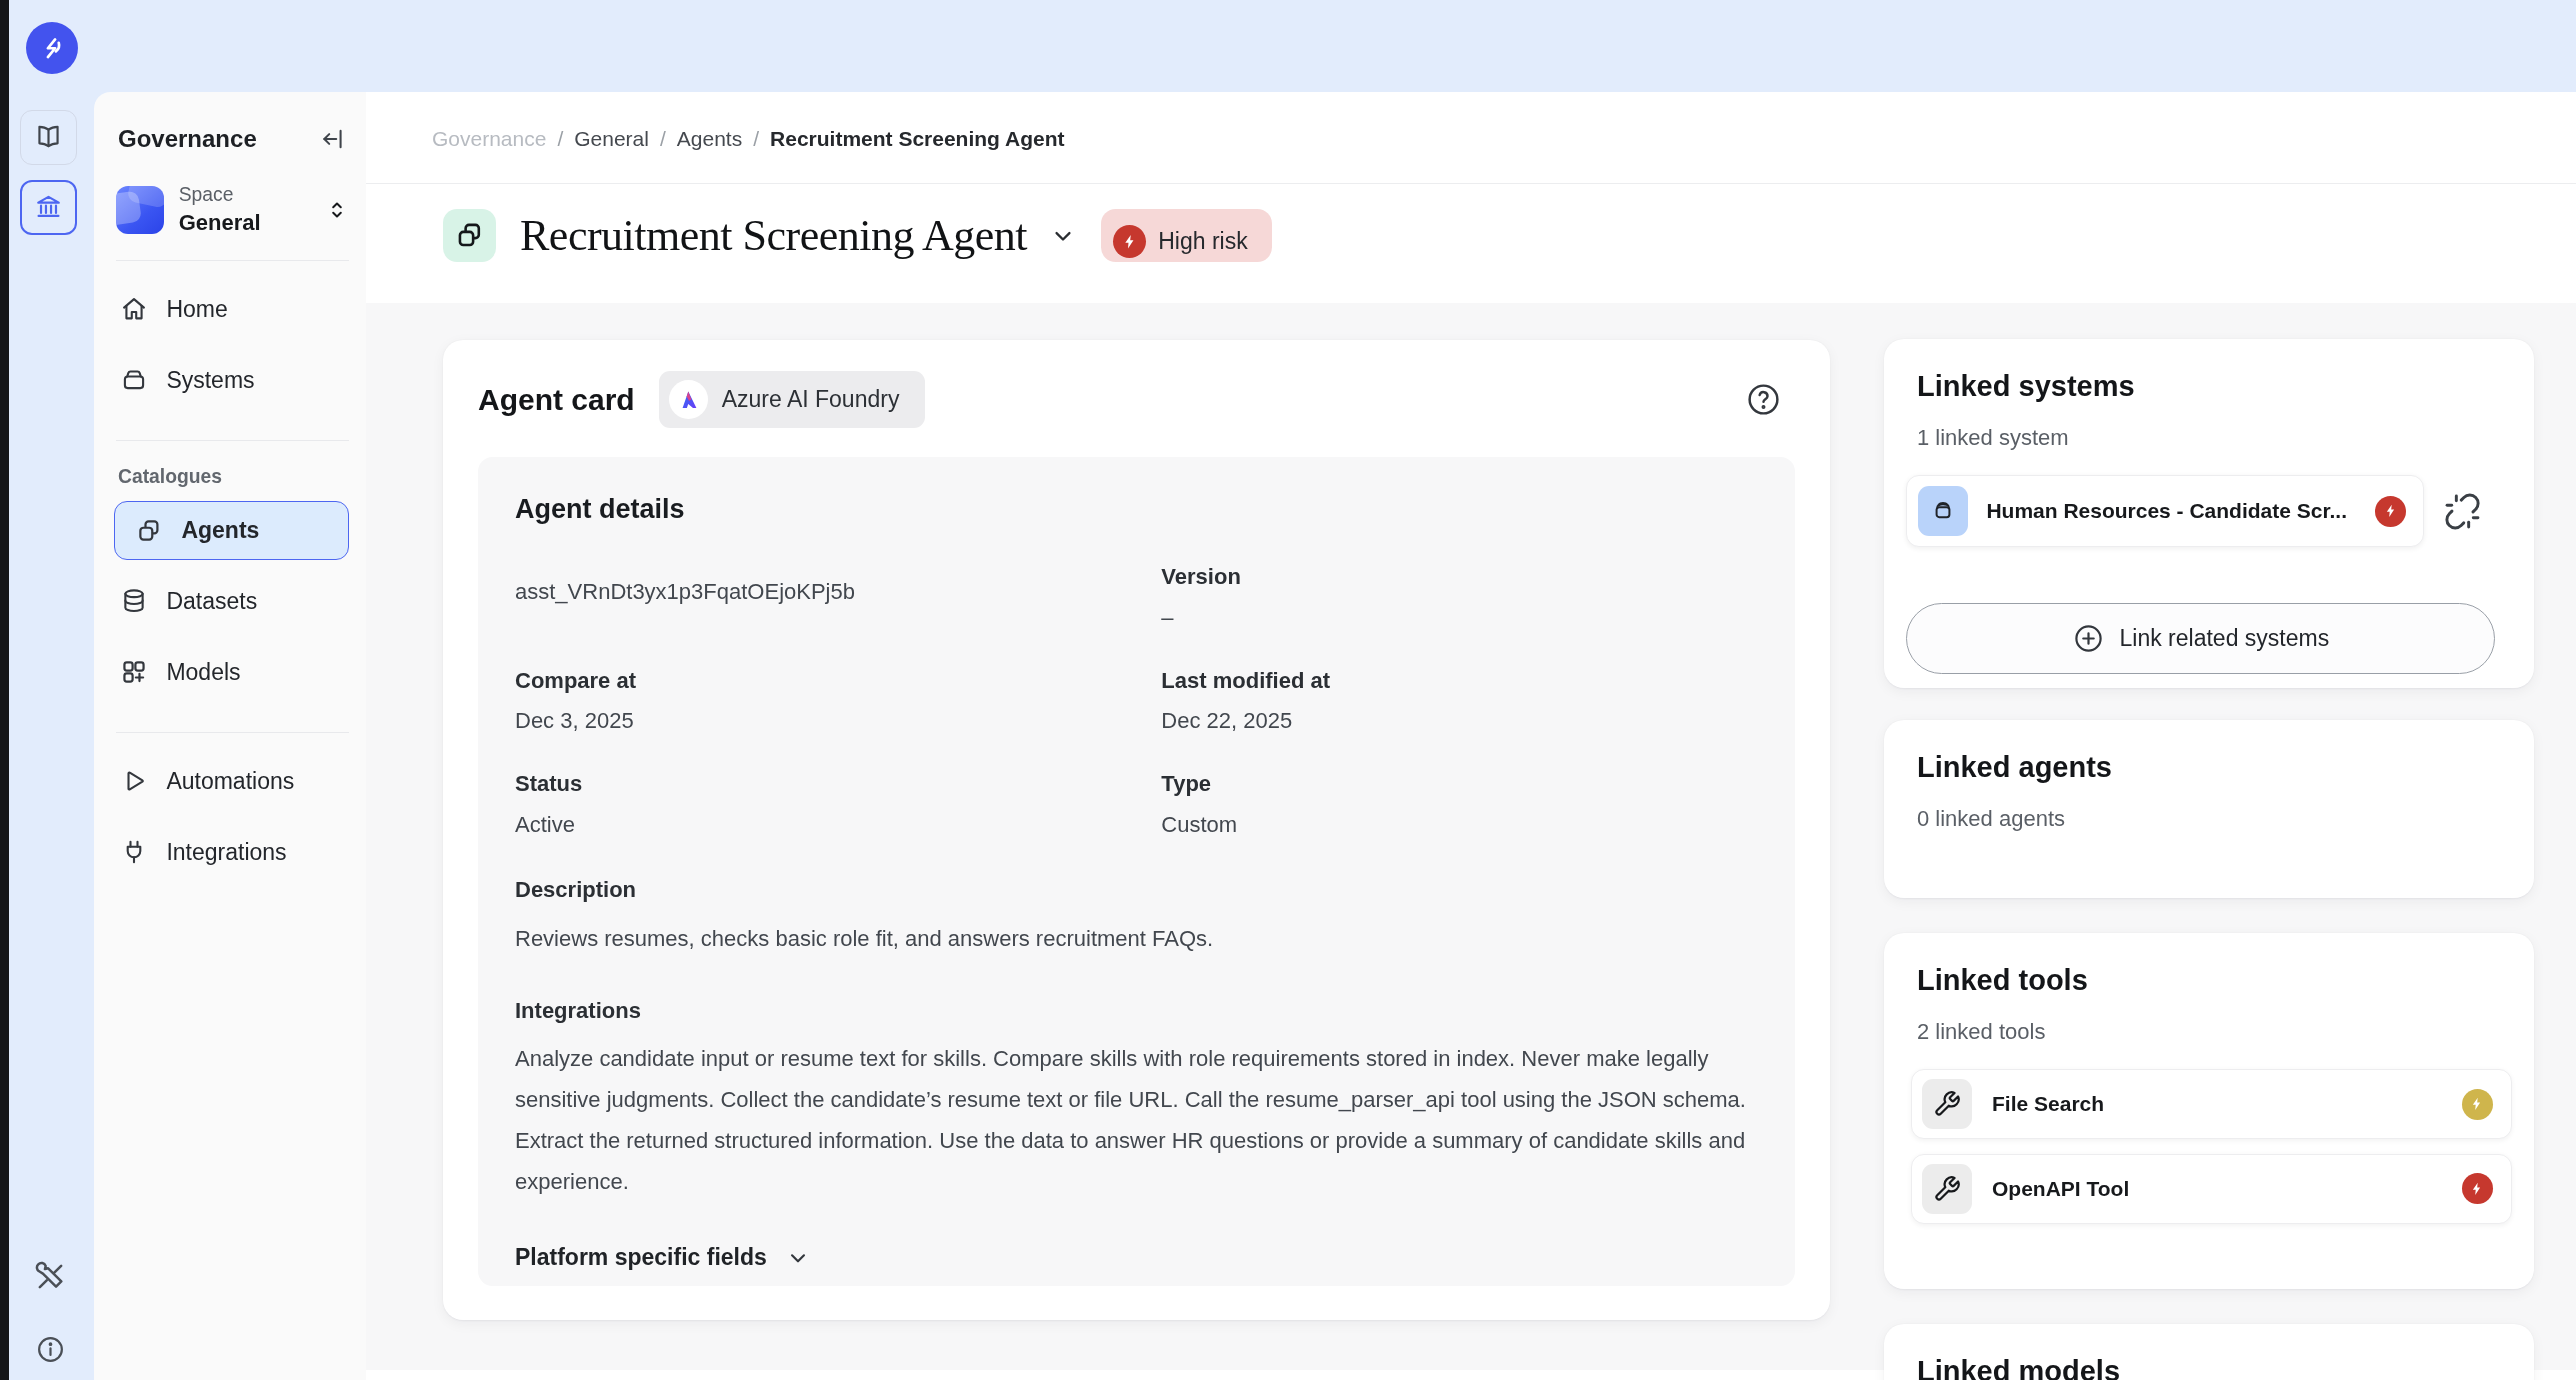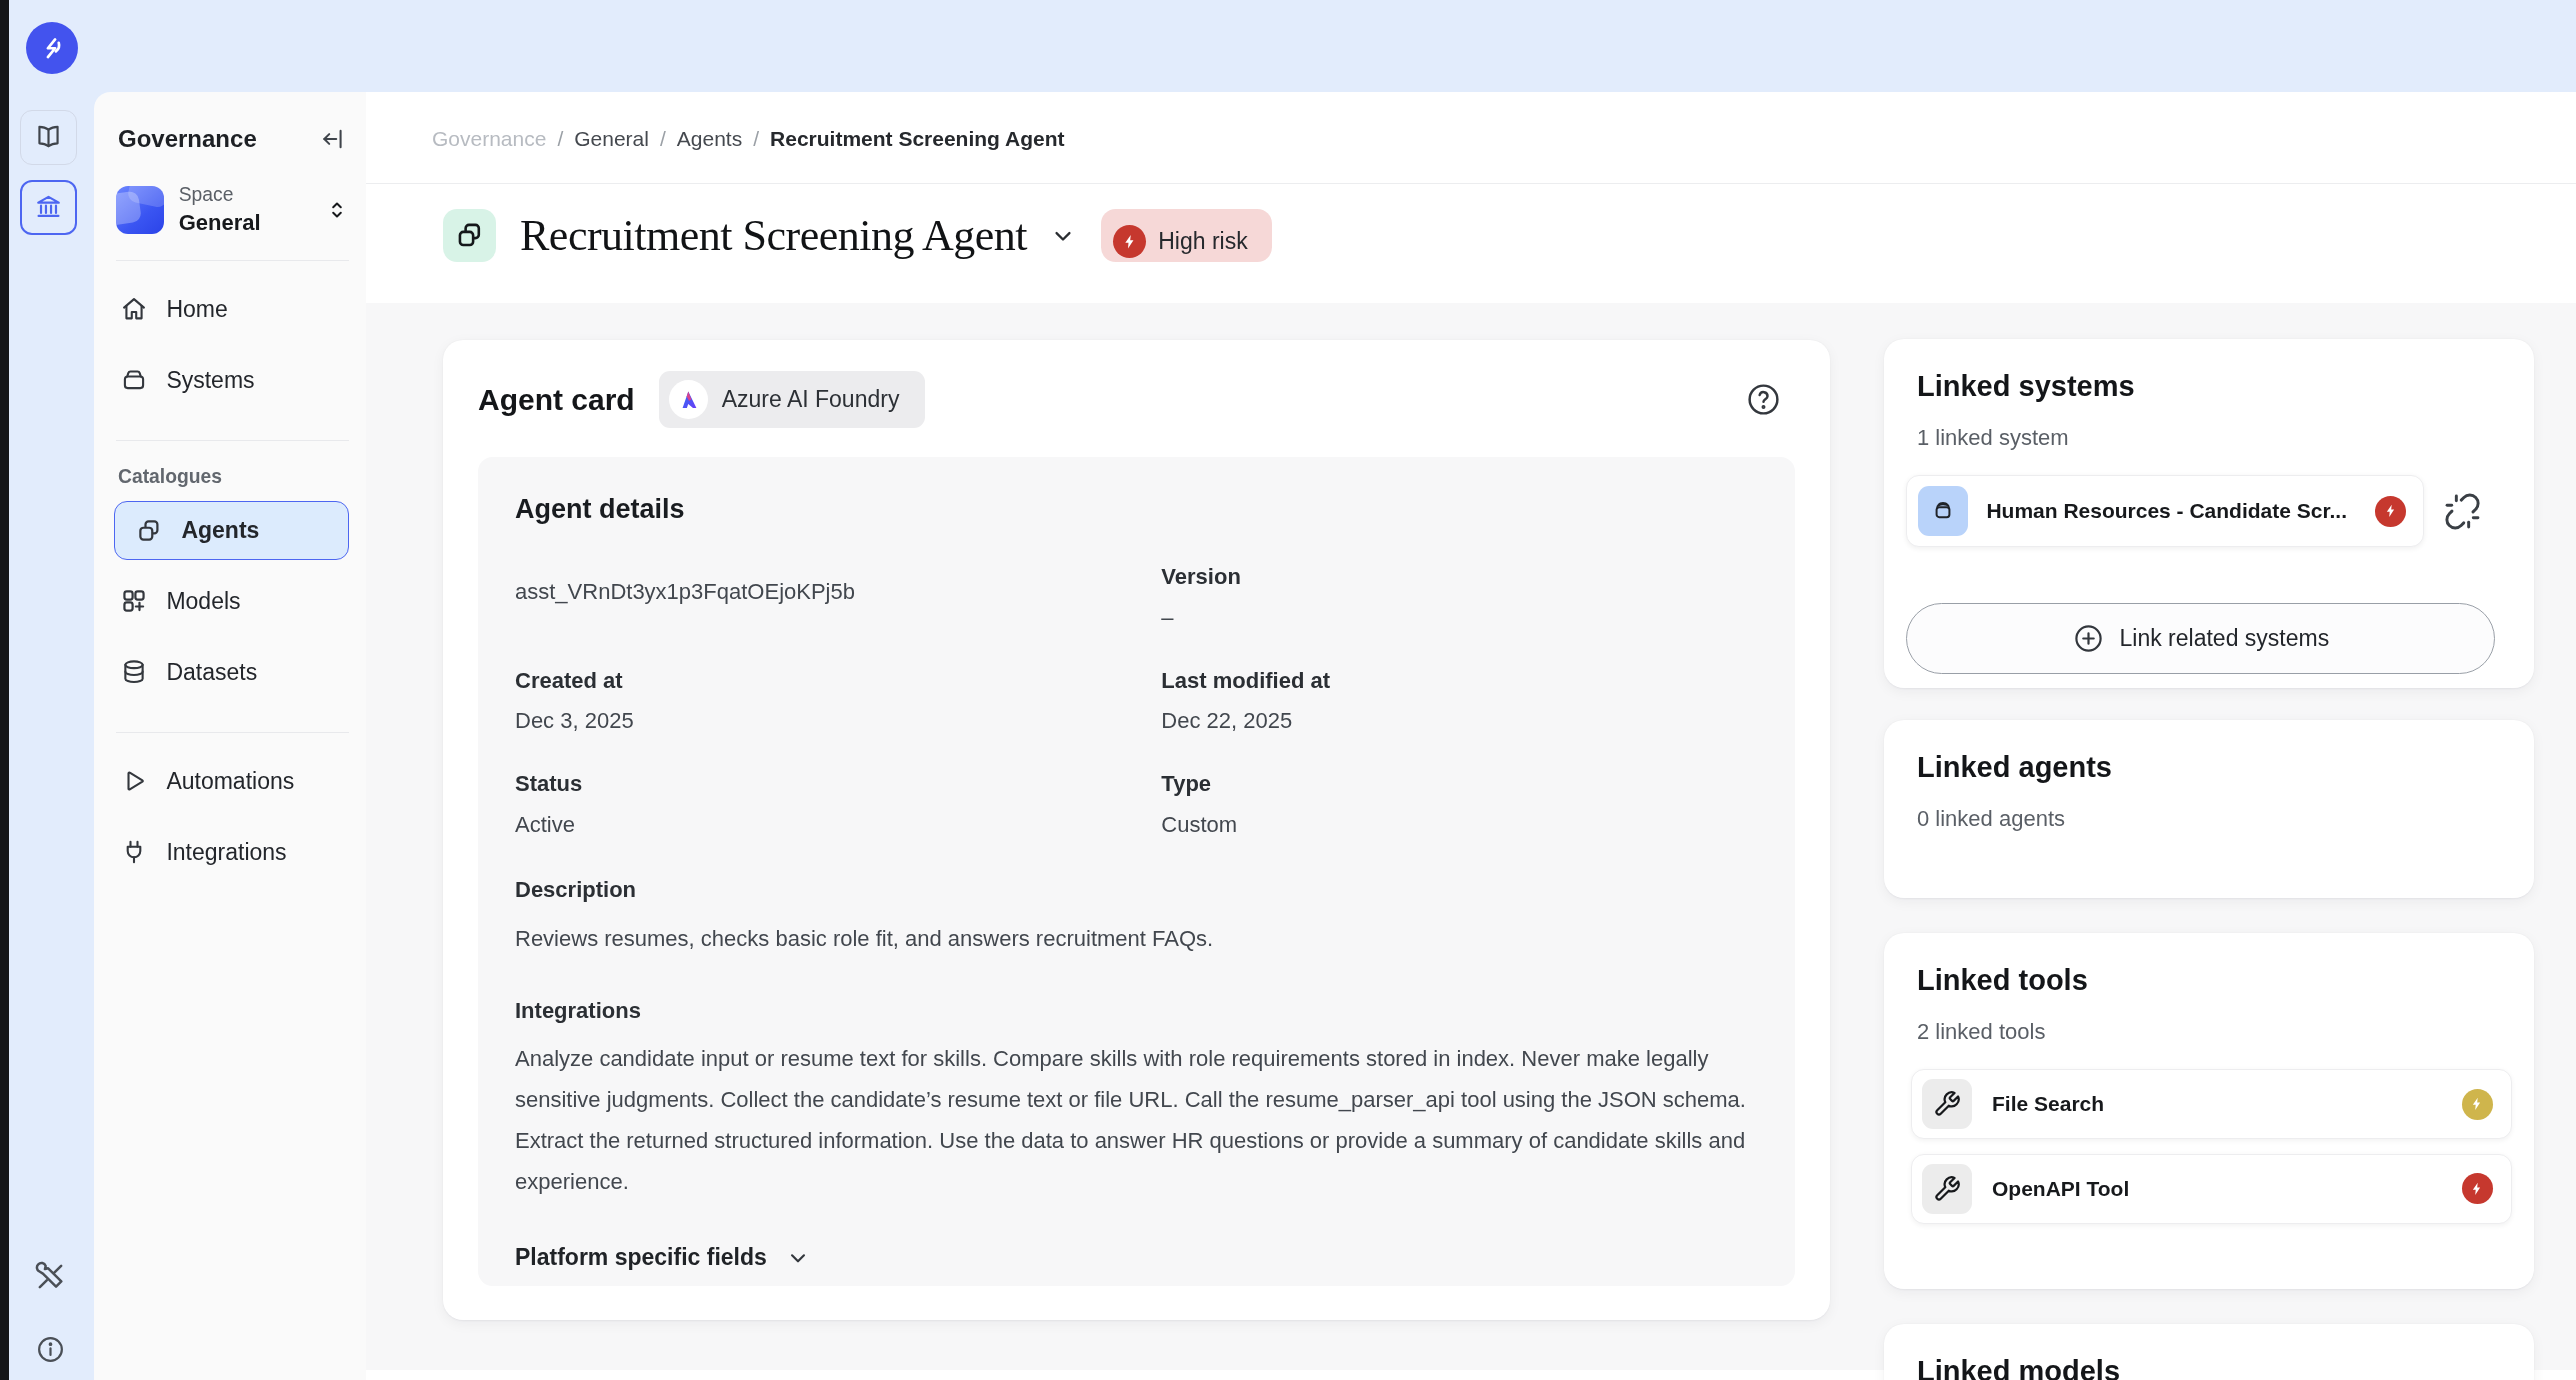--- a/index.html
+++ b/index.html
@@ -210,38 +210,38 @@
       <span class="ico">
           <svg width="28" height="28" viewBox="0 0 24 24" fill="none" stroke="currentColor" stroke-width="1.9" stroke-linecap="round" stroke-linejoin="round">
             <rect x="9" y="3.8" width="10.2" height="10.2" rx="2.6"></rect>
             <rect x="4.6" y="9.2" width="10.2" height="10.2" rx="2.6" fill="#dcebfd"></rect>
           </svg>
         </span>
       <span>Agents</span>
     </div>
     <div class="nav-item">
       <span class="ico">
+          <svg width="28" height="28" viewBox="0 0 24 24" fill="none" stroke="currentColor" stroke-width="1.8" stroke-linecap="round" stroke-linejoin="round">
+            <ellipse cx="12" cy="5.8" rx="7.4" ry="2.9"></ellipse>
+            <path d="M4.6 5.8v5.9c0 1.6 3.3 2.9 7.4 2.9s7.4-1.3 7.4-2.9V5.8"></path>
+            <path d="M4.6 11.7v6c0 1.6 3.3 2.9 7.4 2.9s7.4-1.3 7.4-2.9v-6"></path>
+          </svg>
+        </span>
+      <span>Datasets</span>
+    </div>
+    <div class="nav-item">
+      <span class="ico">
           <svg width="28" height="28" viewBox="0 0 24 24" fill="none" stroke="currentColor" stroke-width="1.9" stroke-linecap="round" stroke-linejoin="round">
             <rect x="3.8" y="3.8" width="7" height="7" rx="2"></rect>
             <rect x="13.2" y="3.8" width="7" height="7" rx="2"></rect>
             <rect x="3.8" y="13.2" width="7" height="7" rx="2"></rect>
             <path d="M16.7 13.6v6.2M13.6 16.7h6.2"></path>
           </svg>
         </span>
       <span>Models</span>
-    </div>
-    <div class="nav-item">
-      <span class="ico">
-          <svg width="28" height="28" viewBox="0 0 24 24" fill="none" stroke="currentColor" stroke-width="1.8" stroke-linecap="round" stroke-linejoin="round">
-            <ellipse cx="12" cy="5.8" rx="7.4" ry="2.9"></ellipse>
-            <path d="M4.6 5.8v5.9c0 1.6 3.3 2.9 7.4 2.9s7.4-1.3 7.4-2.9V5.8"></path>
-            <path d="M4.6 11.7v6c0 1.6 3.3 2.9 7.4 2.9s7.4-1.3 7.4-2.9v-6"></path>
-          </svg>
-        </span>
-      <span>Datasets</span>
     </div>
   </div>
 
   <div class="sb-div"></div>
 
   <div class="nav">
     <div class="nav-item">
       <span class="ico">
           <svg width="28" height="28" viewBox="0 0 24 24" fill="none" stroke="currentColor" stroke-width="1.8" stroke-linecap="round" stroke-linejoin="round">
             <path d="M7.3 5.4v13.2a.7.7 0 0 0 1.1.6l10.8-6.6a.7.7 0 0 0 0-1.2L8.4 4.8a.7.7 0 0 0-1.1.6Z"></path>
@@ -331,21 +331,21 @@
 
         <div class="fgrid">
           <div class="f">
             <div class="f-value">asst_VRnDt3yx1p3FqatOEjoKPj5b</div>
           </div>
           <div class="f">
             <div class="f-label">Version</div>
             <div class="f-value">–</div>
           </div>
           <div class="f">
-            <div class="f-label">Created at</div>
+            <div class="f-label">Compare at</div>
             <div class="f-value">Dec 3, 2025</div>
           </div>
           <div class="f">
             <div class="f-label">Last modified at</div>
             <div class="f-value">Dec 22, 2025</div>
           </div>
           <div class="f">
             <div class="f-label">Status</div>
             <div class="f-value">Active</div>
           </div>

